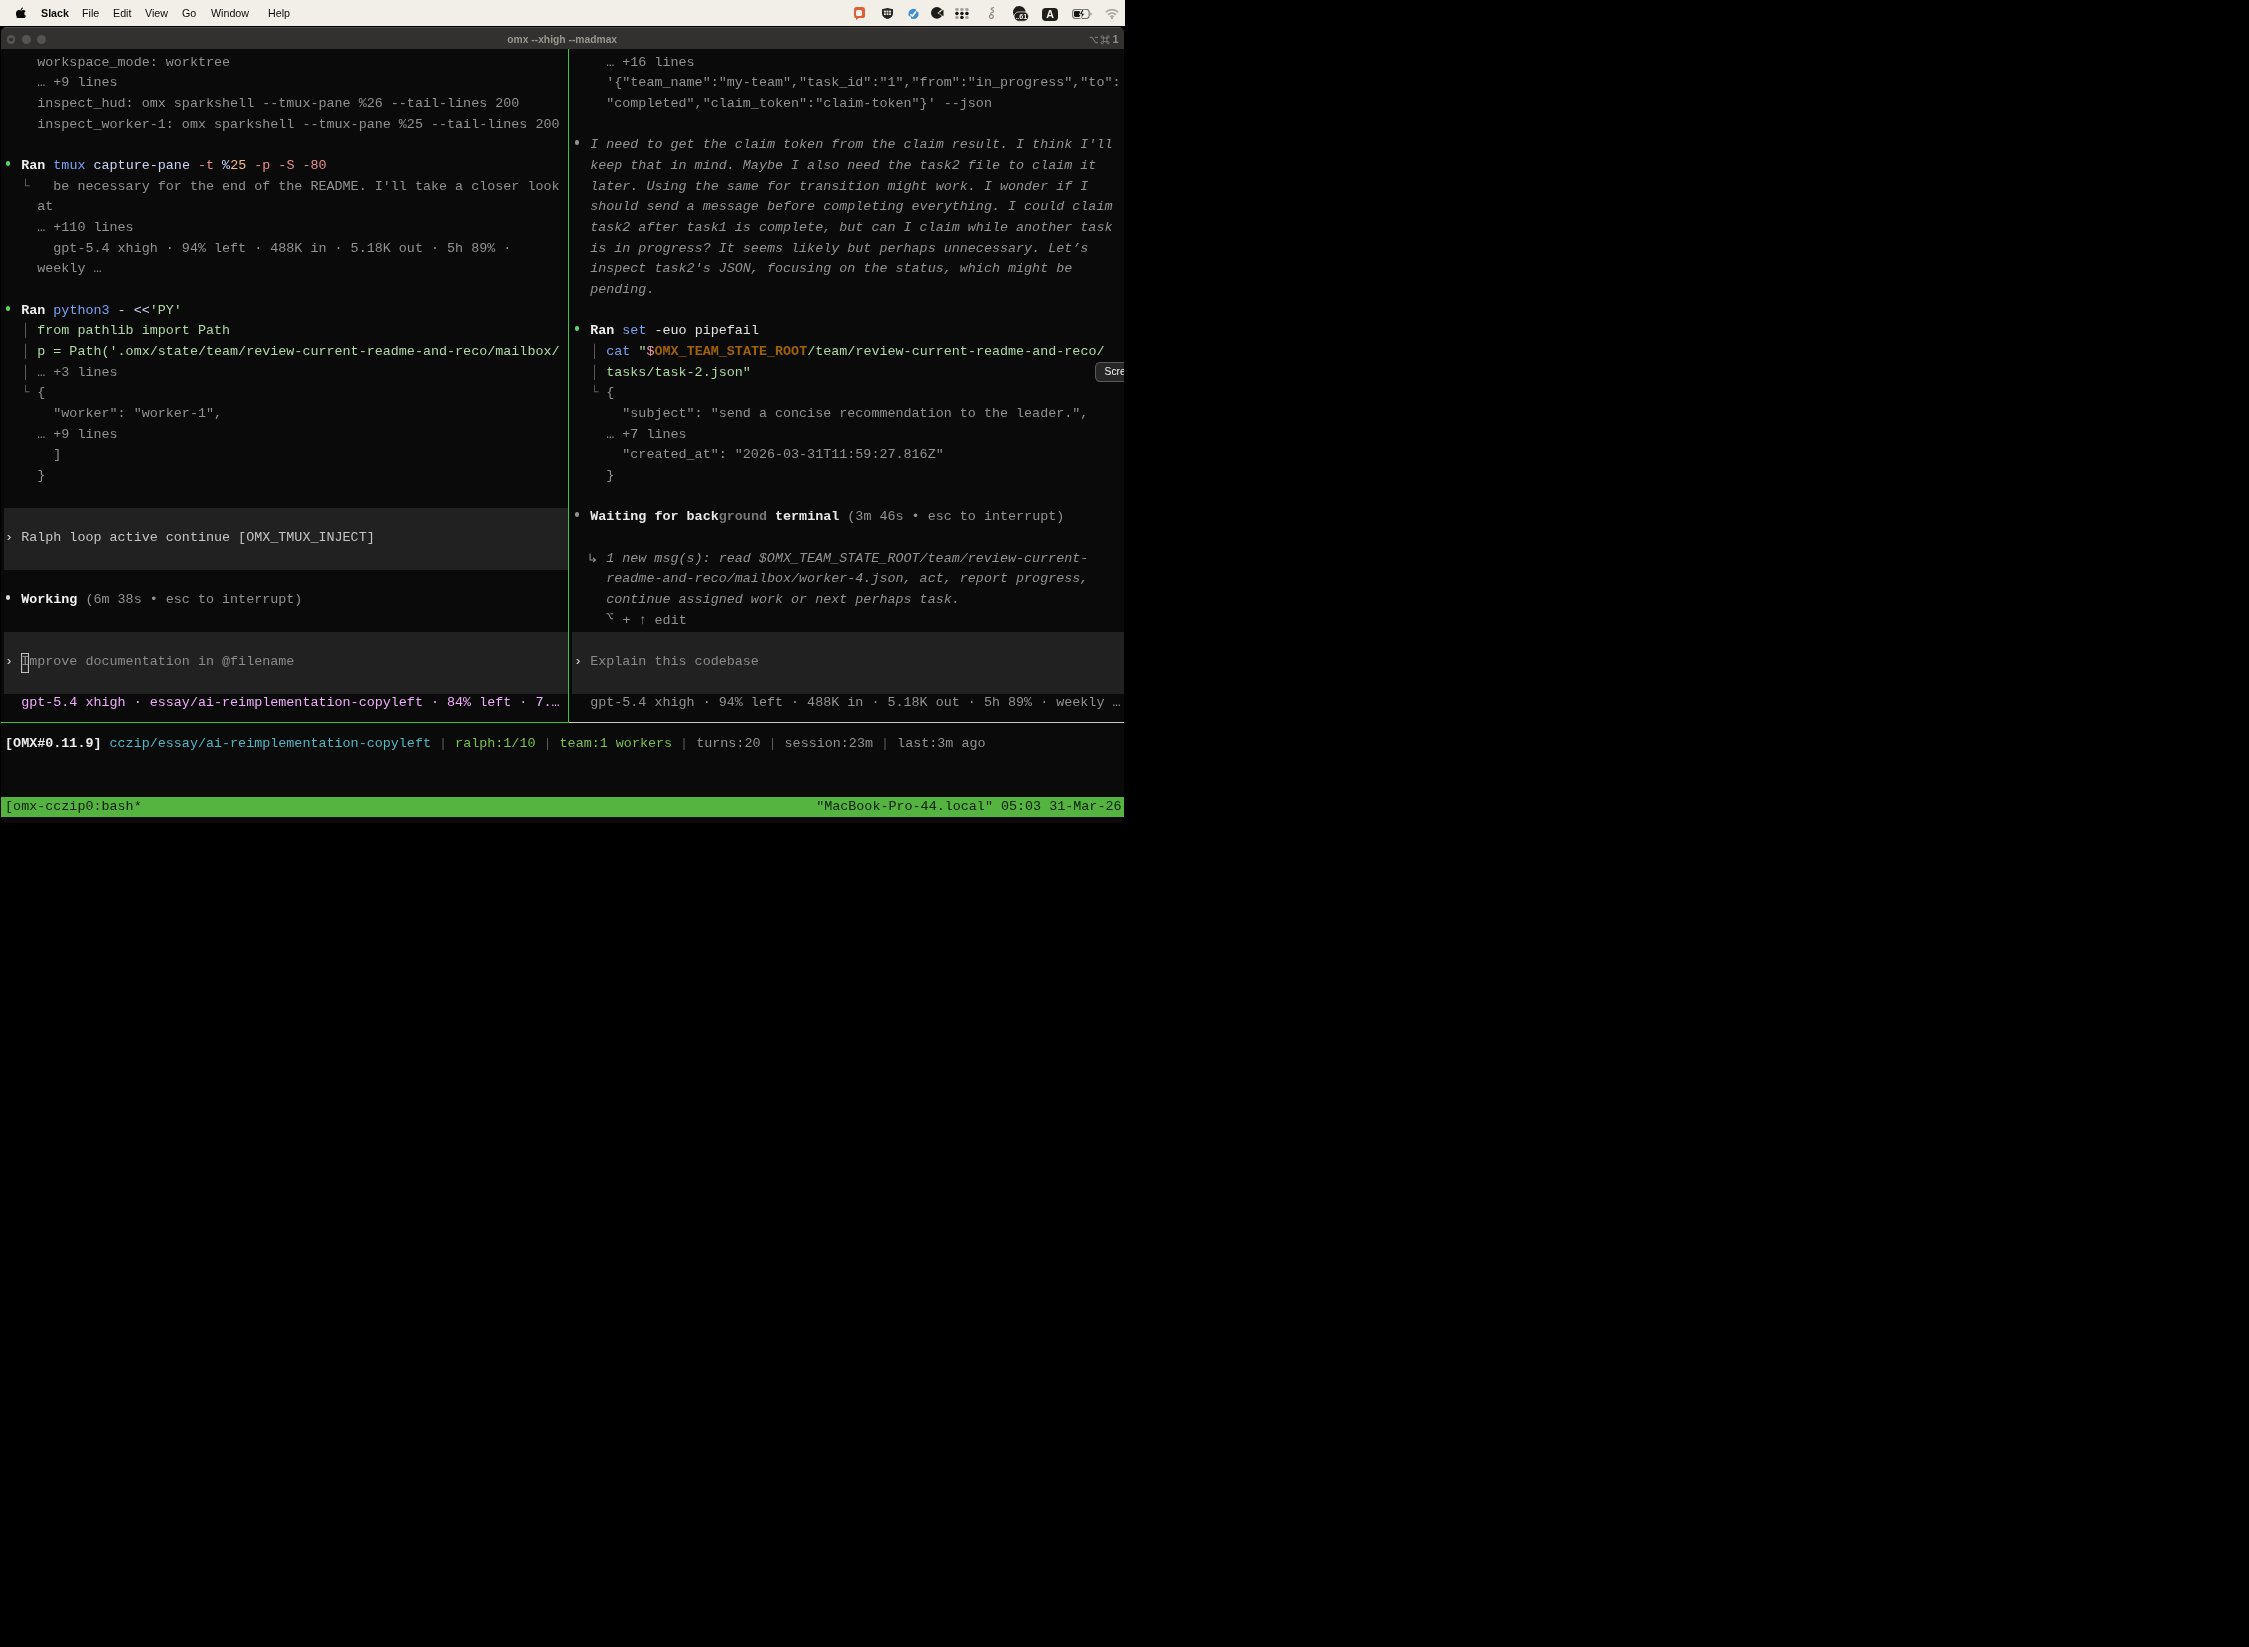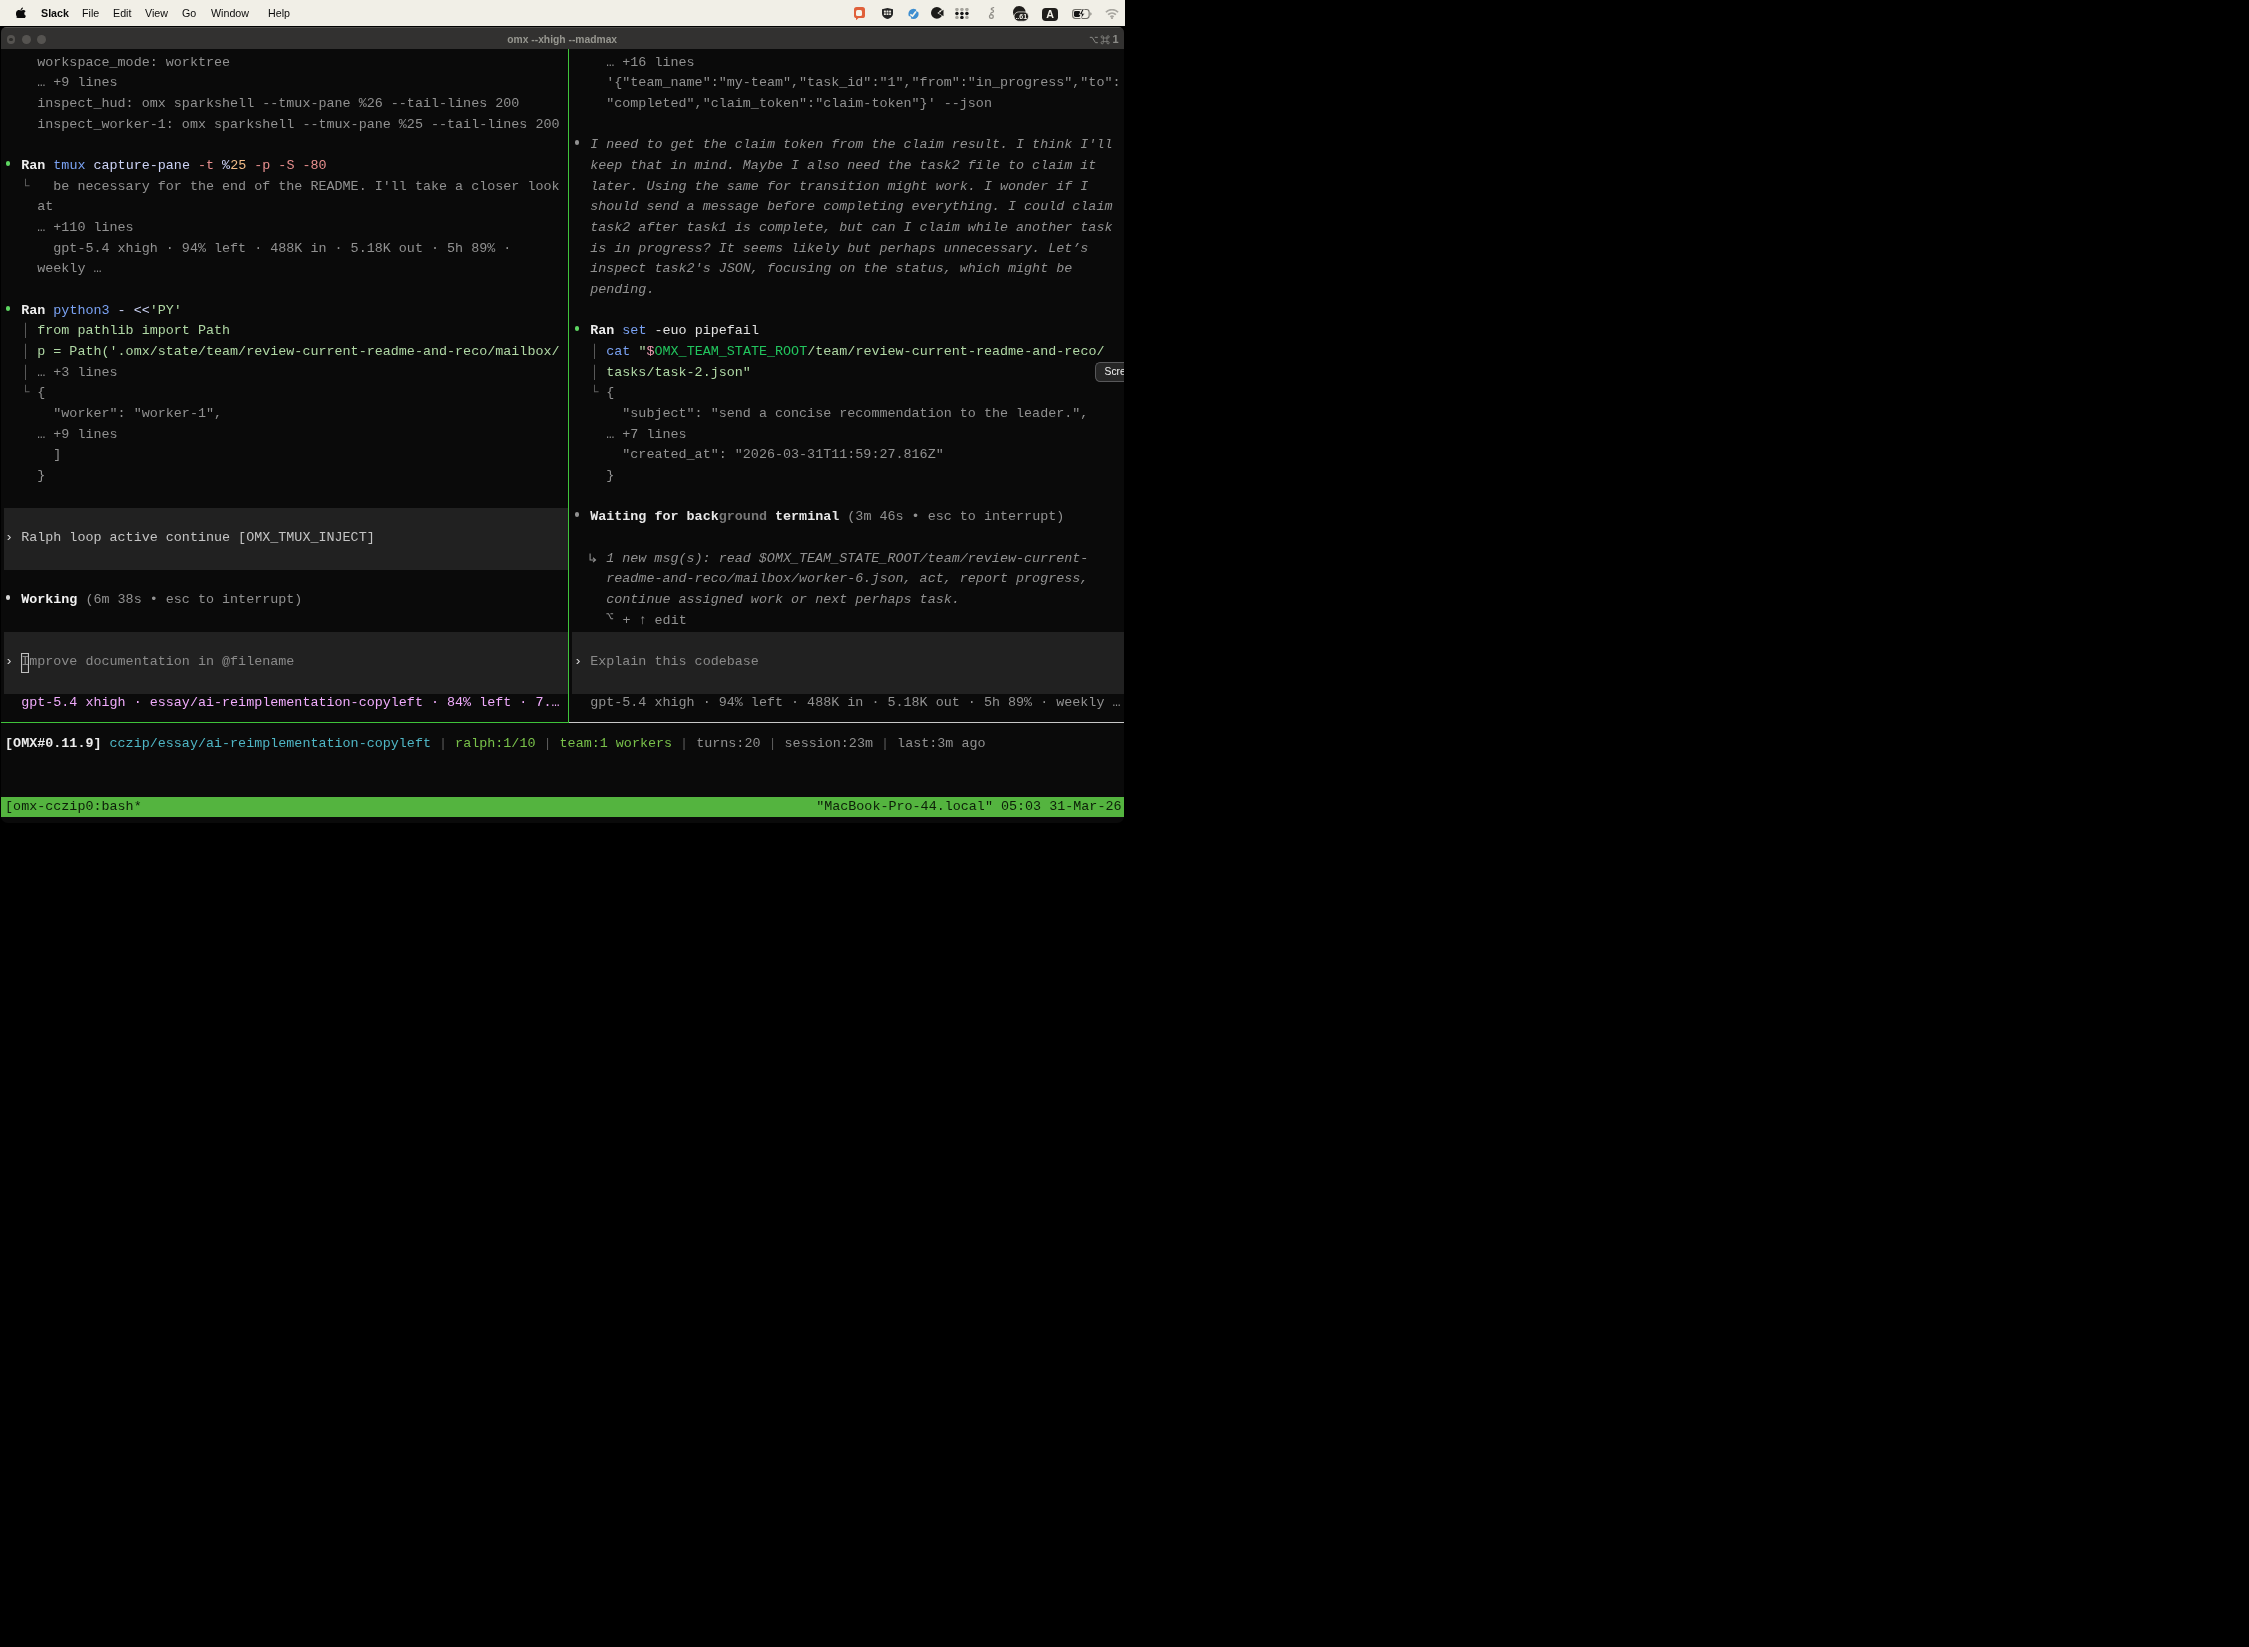--- a/index.html
+++ b/index.html
@@ -138,32 +138,32 @@
 <div class="r" style="top:45px;left:4.4px"><span style="color:#919191;">    "completed","claim_token":"claim-token"}' --json</span></div>
 <div class="r" style="top:86px;left:4.4px"><span style="display:inline-block;width:4.6px;height:4.6px;border-radius:50%;background:#919191;margin-left:0.7px;margin-right:10.8px;vertical-align:3px"></span><span style="color:#919191;font-style:italic;">I need to get the claim token from the claim result. I think I'll</span></div>
 <div class="r" style="top:107px;left:4.4px"><span style="color:#919191;font-style:italic;">  keep that in mind. Maybe I also need the task2 file to claim it</span></div>
 <div class="r" style="top:128px;left:4.4px"><span style="color:#919191;font-style:italic;margin-top:12px;">  later. Using the same for transition might work. I wonder if I</span></div>
 <div class="r" style="top:148px;left:4.4px"><span style="color:#919191;font-style:italic;">  should send a message before completing everything. I could claim</span></div>
 <div class="r" style="top:169px;left:4.4px"><span style="color:#919191;font-style:italic;">  task2 after task1 is complete, but can I claim while another task</span></div>
 <div class="r" style="top:190px;left:4.4px"><span style="color:#919191;font-style:italic;">  is in progress? It seems likely but perhaps unnecessary. Let’s</span></div>
 <div class="r" style="top:210px;left:4.4px"><span style="color:#919191;font-style:italic;">  inspect task2's JSON, focusing on the status, which might be</span></div>
 <div class="r" style="top:231px;left:4.4px"><span style="color:#919191;font-style:italic;">  pending.</span></div>
 <div class="r" style="top:272px;left:4.4px"><span style="display:inline-block;width:4.6px;height:4.6px;border-radius:50%;background:#5ed762;margin-left:0.7px;margin-right:10.8px;vertical-align:3px"></span><span style="color:#ededed;font-weight:bold;">Ran</span><span> </span><span style="color:#7aa2f3;">set </span><span style="color:#e3e3e3;">-euo pipefail</span></div>
-<div class="r" style="top:293px;left:4.4px"><span style="color:#5e5e5e;">  │</span><span> </span><span style="color:#7aa2f3;text-align:center;">cat </span><span style="color:#b0d8a5;">"</span><span style="color:#f19eb5;">$</span><span style="color:#22c55e;">OMX_TEAM_STATE_ROOT</span><span style="color:#b0d8a5;">/team/review-current-readme-and-reco/</span></div>
+<div class="r" style="top:293px;left:4.4px"><span style="color:#5e5e5e;">  │</span><span> </span><span style="color:#7aa2f3;text-align:center;">cat </span><span style="color:#b0d8a5;">"</span><span style="color:#f19eb5;">$</span><span style="color:#a16207;font-weight:bold;">OMX_TEAM_STATE_ROOT</span><span style="color:#b0d8a5;">/team/review-current-readme-and-reco/</span></div>
 <div class="r" style="top:314px;left:4.4px"><span style="color:#5e5e5e;">  │</span><span style="color:#b0d8a5;"> tasks/task-2.json"</span></div>
 <div class="r" style="top:334px;left:4.4px"><span style="color:#5e5e5e;">  └</span><span style="color:#919191;"> {</span></div>
 <div class="r" style="top:355px;left:4.4px"><span style="color:#919191;">      "subject": "send a concise recommendation to the leader.",</span></div>
 <div class="r" style="top:376px;left:4.4px"><span style="color:#919191;">    … +7 lines</span></div>
 <div class="r" style="top:396px;left:4.4px"><span style="color:#919191;">      "created_at": "2026-03-31T11:59:27.816Z"</span></div>
 <div class="r" style="top:417px;left:4.4px"><span style="color:#919191;">    }</span></div>
 <div class="r" style="top:458px;left:4.4px"><span style="display:inline-block;width:4.6px;height:4.6px;border-radius:50%;background:#919191;margin-left:0.7px;margin-right:10.8px;vertical-align:3px"></span><span style="color:#e8e8e8;font-weight:bold;">Waiting for back</span><span style="color:#787878;font-weight:bold;">ground</span><span style="color:#e8e8e8;font-weight:bold;"> terminal</span><span style="color:#919191;"> (3m 46s • esc to interrupt)</span></div>
 <div class="r" style="top:500px;left:4.4px"><span style="position:relative;color:#919191;font-style:italic">  <svg width="8" height="11" viewBox="0 0 11 15" style="margin-left:-0.7px;margin-right:-7.4px;vertical-align:-1.8px">
             <path d="M1.5 0.5 V9.5 H7.5 M5.5 6.5 L9 9.5 L5.5 12.5" fill="none" stroke="#919191" stroke-width="1.5"></path>
           </svg>  1 new msg(s): read $OMX_TEAM_STATE_ROOT/team/review-current-</span></div>
-<div class="r" style="top:520px;left:4.4px"><span style="color:#919191;font-style:italic;">    readme-and-reco/mailbox/worker-6.json, act, report progress,</span></div>
+<div class="r" style="top:520px;left:4.4px"><span style="color:#919191;font-style:italic;">    readme-and-reco/mailbox/worker-4.json, act, report progress,</span></div>
 <div class="r" style="top:541px;left:4.4px"><span style="color:#919191;font-style:italic;">    continue assigned work or next perhaps task.</span></div>
 <div class="r" style="top:562px;left:4.4px"><span style="color:#919191">    <svg width="7.4" height="6.6" viewBox="0 0 10 9" style="margin-right:8.8px;vertical-align:4.4px">
             <path d="M0.5 1 H3.4 L6.9 7.8 H9.7 M6.1 1 H9.7" fill="none" stroke="#919191" stroke-width="1.4"></path>
           </svg>+ ↑ edit</span></div>
 <div class="r" style="top:603px;left:4.4px"><span style="color:#d8d8d8;">› </span><span style="color:#8a8a8a;">Explain this codebase</span></div>
 <div class="r" style="top:644px;left:4.4px"><span style="color:#919191;">  gpt-5.4 xhigh · 94% left · 488K in · 5.18K out · 5h 89% · weekly …</span></div>
   </div>
   <div style="position:absolute;left:0;top:695px;width:568px;height:1.1px;background:#3fc33a"></div>
   <div style="position:absolute;left:568px;top:695px;width:555px;height:1.1px;background:#c8c8c8"></div>
 <div class="r" style="top:707px;left:4.4px"><span style="color:#ededed;font-weight:bold;">[OMX#0.11.9] </span><span style="color:#4fb6c5;">cczip/essay/ai-reimplementation-copyleft</span><span style="color:#5a5a5a;"> | </span><span style="color:#79c14a;">ralph:1/10</span><span style="color:#5a5a5a;"> | </span><span style="color:#79c14a;">team:1 workers</span><span style="color:#5a5a5a;"> | </span><span style="color:#919191;">turns:20</span><span style="color:#5a5a5a;"> | </span><span style="color:#919191;">session:23m</span><span style="color:#5a5a5a;"> | </span><span style="color:#919191;">last:3m ago</span></div>

